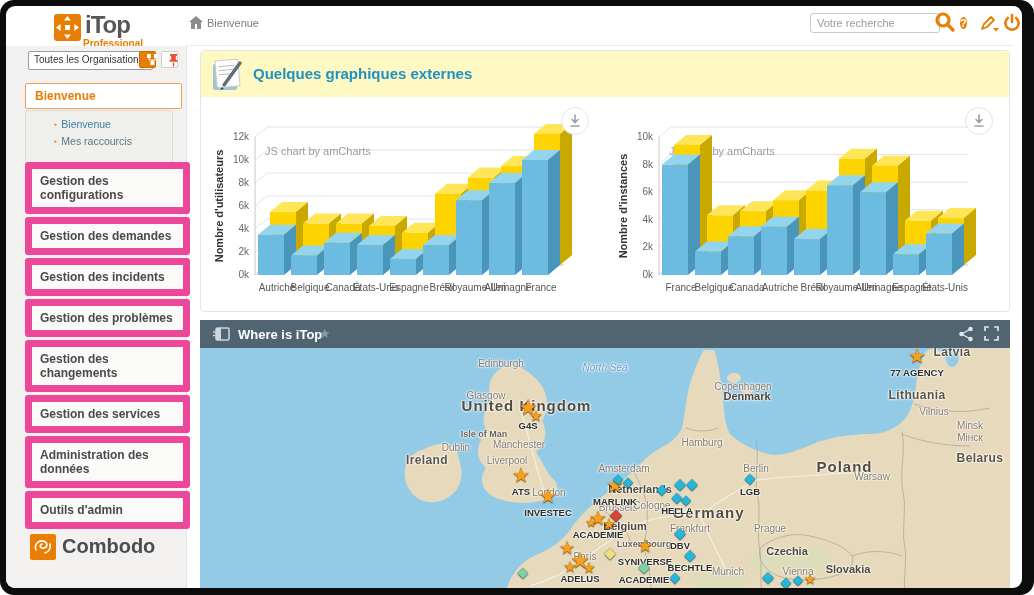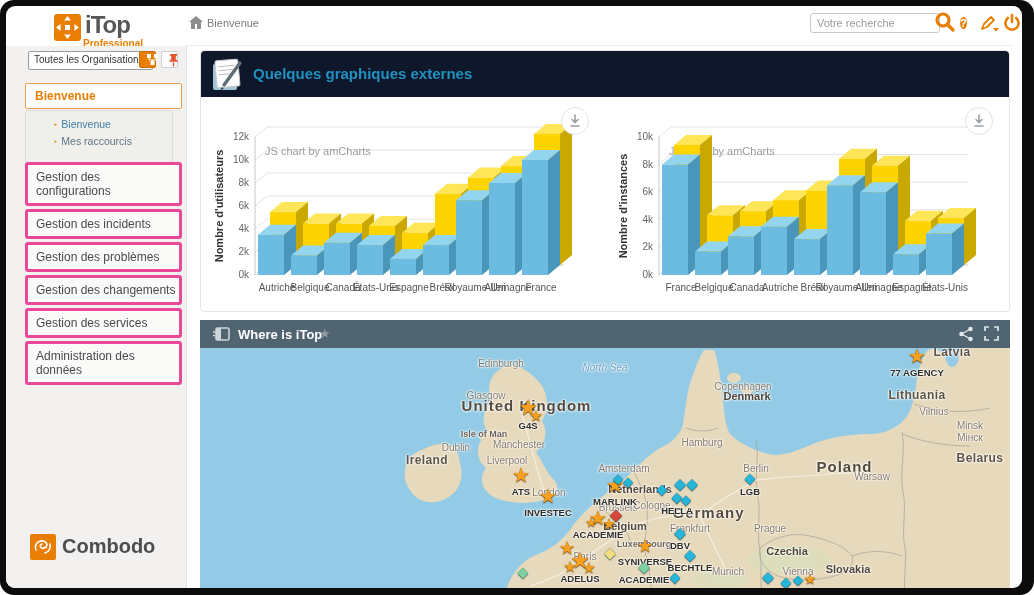--- a/index.html
+++ b/index.html
@@ -23,26 +23,26 @@
   .logo-sub{font-size:10px;font-weight:bold;color:var(--accent);}
   .org-select{position:absolute;left:28px;top:51px;width:106px;height:17px;background:#fff;border:1px solid #9b9b9b;border-radius:2px;font-size:10px;color:#333;line-height:16px;padding:0 12px 0 5px;white-space:nowrap;overflow:hidden;cursor:pointer;}
   .org-caret{position:absolute;right:3px;top:5px;font-size:7px;color:#444;}
   .sq-btn{position:absolute;width:17px;height:17px;border-radius:2px;cursor:pointer;}
   .welcome-box{position:absolute;left:25px;top:83px;width:146px;height:24px;background:#fff;border:1px solid #eba14e;border-radius:2px;color:var(--accent);font-weight:bold;font-size:12px;line-height:24px;padding-left:9px;cursor:pointer;}
   .welcome-sub{position:absolute;left:25px;top:110px;width:146px;height:44px;background:#efefec;border:1px solid #dddddb;border-radius:2px;padding:7px 0 0 0;}
   .sub-row{font-size:10.5px;margin:0 0 4px 28px;white-space:nowrap;}
   .bullet{color:var(--accent);font-size:9px;margin-right:4px;}
   .sub-link{color:#417ea6;cursor:pointer;}
   .sub-link.muted{color:#5f7585;}
-  .menu-item{position:relative;width:140px;background:#fafaf9;border:3px solid #ec4899;border-radius:3px;margin:0 0 3px 0;padding:5px 3px 5px 8px;font-size:12px;font-weight:normal;color:#4a4a4a;line-height:14px;cursor:pointer;}
+  .menu-item{position:relative;width:140px;background:#fafaf9;border:7px solid #ec4899;border-radius:3px;margin:0 0 3px 0;padding:5px 3px 5px 8px;font-size:12px;font-weight:bold;color:#4a4a4a;line-height:14px;cursor:pointer;}
   .combodo-text{font-size:20px;font-weight:bold;color:#4c4c4e;}
 
   
   .panel{position:absolute;left:200px;top:50px;width:810px;height:262px;border:1px solid #e5e5e5;border-radius:4px;background:#fff;box-sizing:border-box;}
-  .panel-head{position:absolute;left:0;top:0;right:0;height:46px;background:#0f172a;border-radius:4px 4px 0 0;}
+  .panel-head{position:absolute;left:0;top:0;right:0;height:46px;background:#fef9c3;border-radius:4px 4px 0 0;}
   .panel-title{position:absolute;left:52px;top:14px;font-size:15px;font-weight:bold;color:var(--panel-title);}
   .chart{position:absolute;width:392px;height:200px;}
   .dl-btn{position:absolute;width:26px;height:26px;border-radius:50%;background:#fff;border:1px solid #e3e3e3;display:flex;align-items:center;justify-content:center;cursor:pointer;}
 
   
   .map-panel{position:absolute;left:200px;top:320px;width:810px;height:268px;}
   .map-head{position:absolute;left:0;top:0;right:0;height:28px;background:var(--map-header);}
   .map-title{position:absolute;left:38px;top:7px;font-size:13px;font-weight:bold;color:#fff;}
   .map-fav{position:absolute;left:119px;top:6px;color:#8b9aa4;font-size:13px;cursor:pointer;}
   .map-area{position:absolute;left:0;top:28px;width:810px;height:240px;background:var(--sea);overflow:hidden;}
@@ -136,25 +136,27 @@
     </button>
 
     <div class="welcome-box">Bienvenue</div>
     <div class="welcome-sub">
       <div class="sub-row"><span class="bullet">‣</span><span class="sub-link">Bienvenue</span></div>
       <div class="sub-row"><span class="bullet">‣</span><span class="sub-link muted">Mes raccourcis</span></div>
     </div>
 
     <div class="abs" style="left:25px;top:162px;width:146px;" id="menu-list">
             <div class="menu-item">Gestion des configurations</div>
+            <div class="menu-item">Gestion des demandes</div>
             <div class="menu-item">Gestion des incidents</div>
             <div class="menu-item">Gestion des problèmes</div>
             <div class="menu-item">Gestion des changements</div>
             <div class="menu-item">Gestion des services</div>
             <div class="menu-item">Administration des données</div>
+            <div class="menu-item">Outils d'admin</div>
           </div>
 
     <div class="abs" style="left:30px;top:532px;width:150px;height:30px;cursor:pointer;">
       <span class="abs" style="left:0;top:2px;width:26px;height:26px;background:var(--accent);border-radius:2px;">
         <svg width="26" height="26" viewBox="0 0 26 26">
                 <g fill="none" stroke="#fff" stroke-width="1.6" stroke-linecap="round">
                   <path d="M6 16 C4 11 8 6 13 7 C18 8 18 13 14 14 C10 15 9 11 12 10"></path>
                   <path d="M15 19 C19 18 21 14 20 10"></path>
                 </g>
               </svg>

